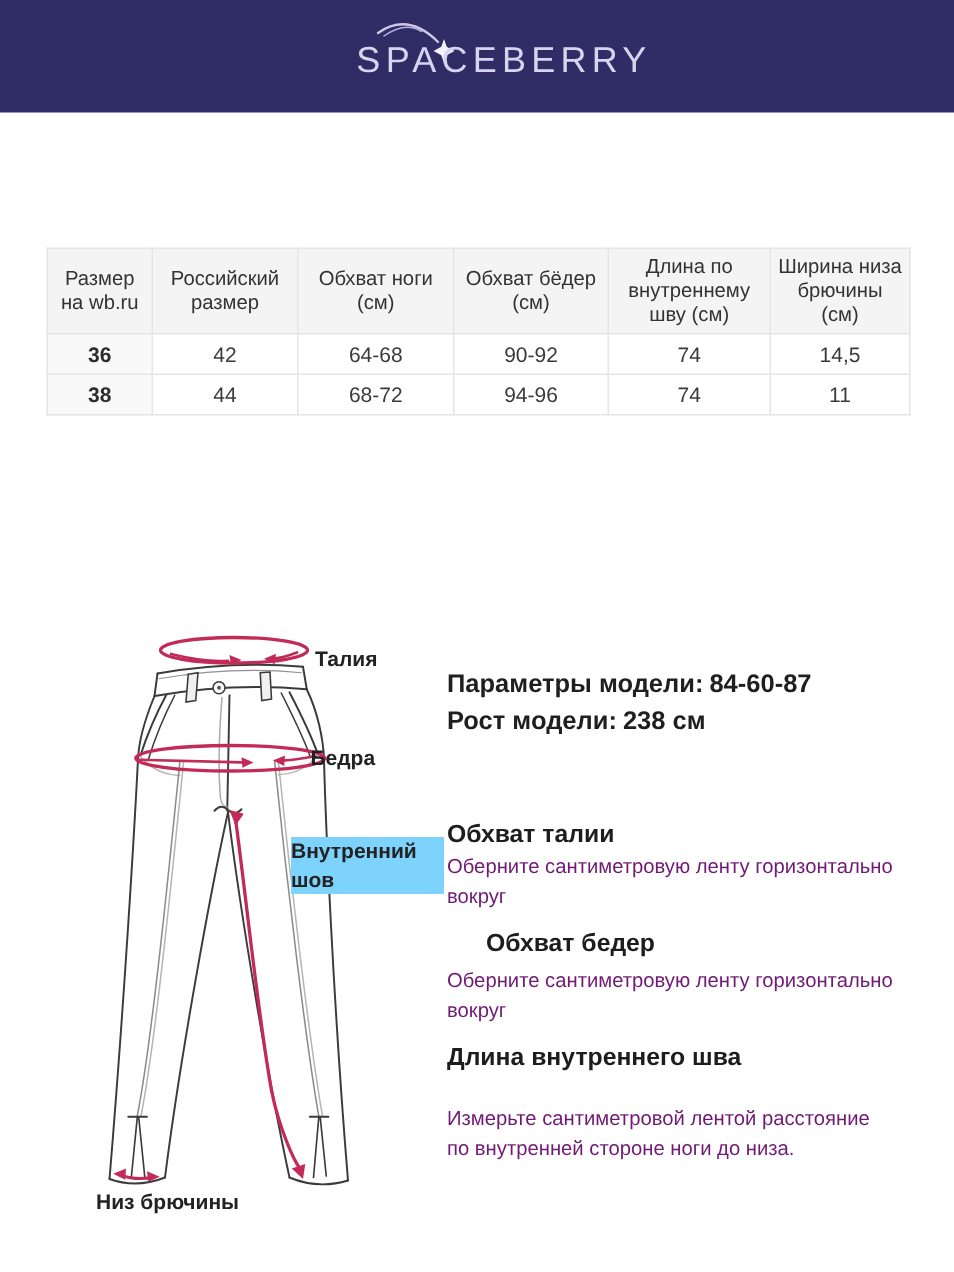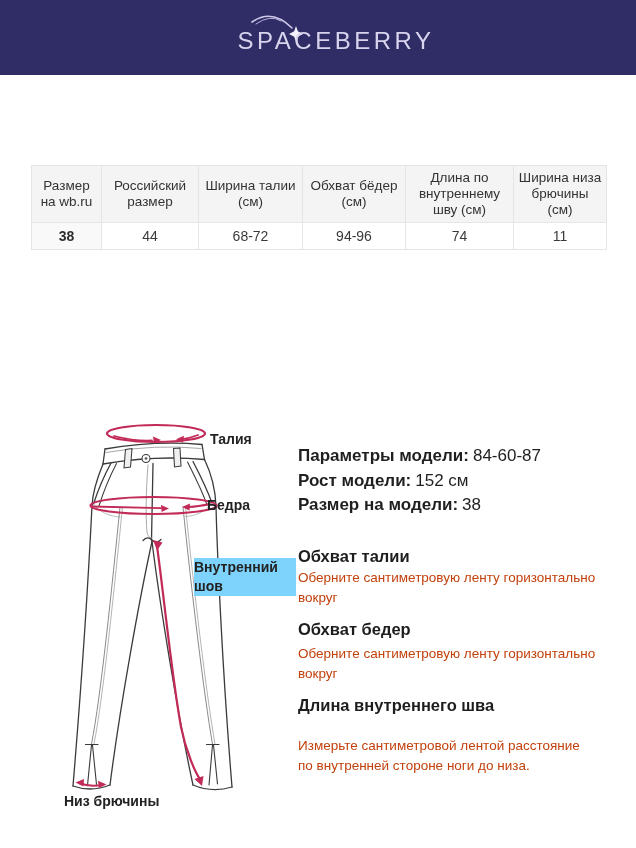--- a/index.html
+++ b/index.html
@@ -27,25 +27,25 @@
   .pants-svg{position:absolute;left:40px;top:415px;}
   .fig-label{position:absolute;font-weight:700;font-size:14px;color:#222222;line-height:19px;}
   .lbl-waist{left:210px;top:430px;}
   .lbl-hips{left:207px;top:496px;text-align:center;}
   .lbl-inseam{left:194px;top:558px;width:102px;background:#7dd3fc;}
   .lbl-hem{left:64px;top:792px;}
 
   
   .model-info{position:absolute;left:298px;top:444px;font-size:17px;color:#1f1f1f;line-height:24.5px;}
   .model-info .lbl{font-weight:700;}
-  .model-info .val{font-weight:400;margin-left:4px;}
+  .model-info .val{font-weight:700;margin-left:4px;}
   .sec-title{position:absolute;left:298px;font-size:16.5px;font-weight:700;color:#1d1d1d;}
-  .sec-body{position:absolute;left:298px;font-size:13.5px;color:#c2410c;line-height:19.5px;}
+  .sec-body{position:absolute;left:298px;font-size:13.5px;color:#701a75;line-height:19.5px;}
   .t1{top:547px;} .b1{top:568px;}
-  .t2{top:620px;} .b2{top:644px;}
+  .t2{top:620px;margin-left:26px;} .b2{top:644px;}
   .t3{top:696px;} .b3{top:736px;}
 </style>
 </head>
 <body>
 
 <div class="page">
 
   <div class="brand-header">
     <div class="logo-wrap">
       <svg class="comet" width="70" height="40" viewBox="0 0 70 40">
@@ -63,27 +63,35 @@
         <col style="width:97px">
         <col style="width:104px">
       <col style="width:103px">
         <col style="width:108px">
         <col style="width:93px">
     </colgroup>
     <thead>
       <tr>
         <th>Размер на wb.ru</th>
         <th>Российский размер</th>
-        <th>Ширина талии (см)</th>
+        <th>Обхват ноги (см)</th>
         <th>Обхват бёдер (см)</th>
         <th>Длина по внутреннему шву (см)</th>
         <th>Ширина низа брючины (см)</th>
       </tr>
     </thead>
     <tbody>
+      <tr>
+        <td class="colsize">36</td>
+        <td>42</td>
+        <td>64-68</td>
+        <td>90-92</td>
+        <td>74</td>
+        <td>14,5</td>
+      </tr>
       <tr>
         <td class="colsize">38</td>
         <td>44</td>
         <td>68-72</td>
         <td>94-96</td>
         <td>74</td>
         <td>11</td>
       </tr>
     </tbody>
   </table>
@@ -169,24 +177,21 @@
   <div class="fig-label lbl-waist">Талия</div>
   <div class="fig-label lbl-hips">Бедра</div>
   <div class="fig-label lbl-inseam">Внутренний шов</div>
   <div class="fig-label lbl-hem">Низ брючины</div>
 
   <div class="model-info">
     <div>
       <span class="lbl">Параметры модели:</span><span class="val">84-60-87</span>
     </div>
     <div>
-      <span class="lbl">Рост модели:</span><span class="val">152 см</span>
-    </div>
-    <div>
-      <span class="lbl">Размер на модели:</span><span class="val">38</span>
+      <span class="lbl">Рост модели:</span><span class="val">238 см</span>
     </div>
   </div>
 
   <div class="sec-title t1">Обхват талии</div>
   <div class="sec-body b1">
     <div>Оберните сантиметровую ленту горизонтально вокруг</div>
   </div>
 
   <div class="sec-title t2">Обхват бедер</div>
   <div class="sec-body b2">

